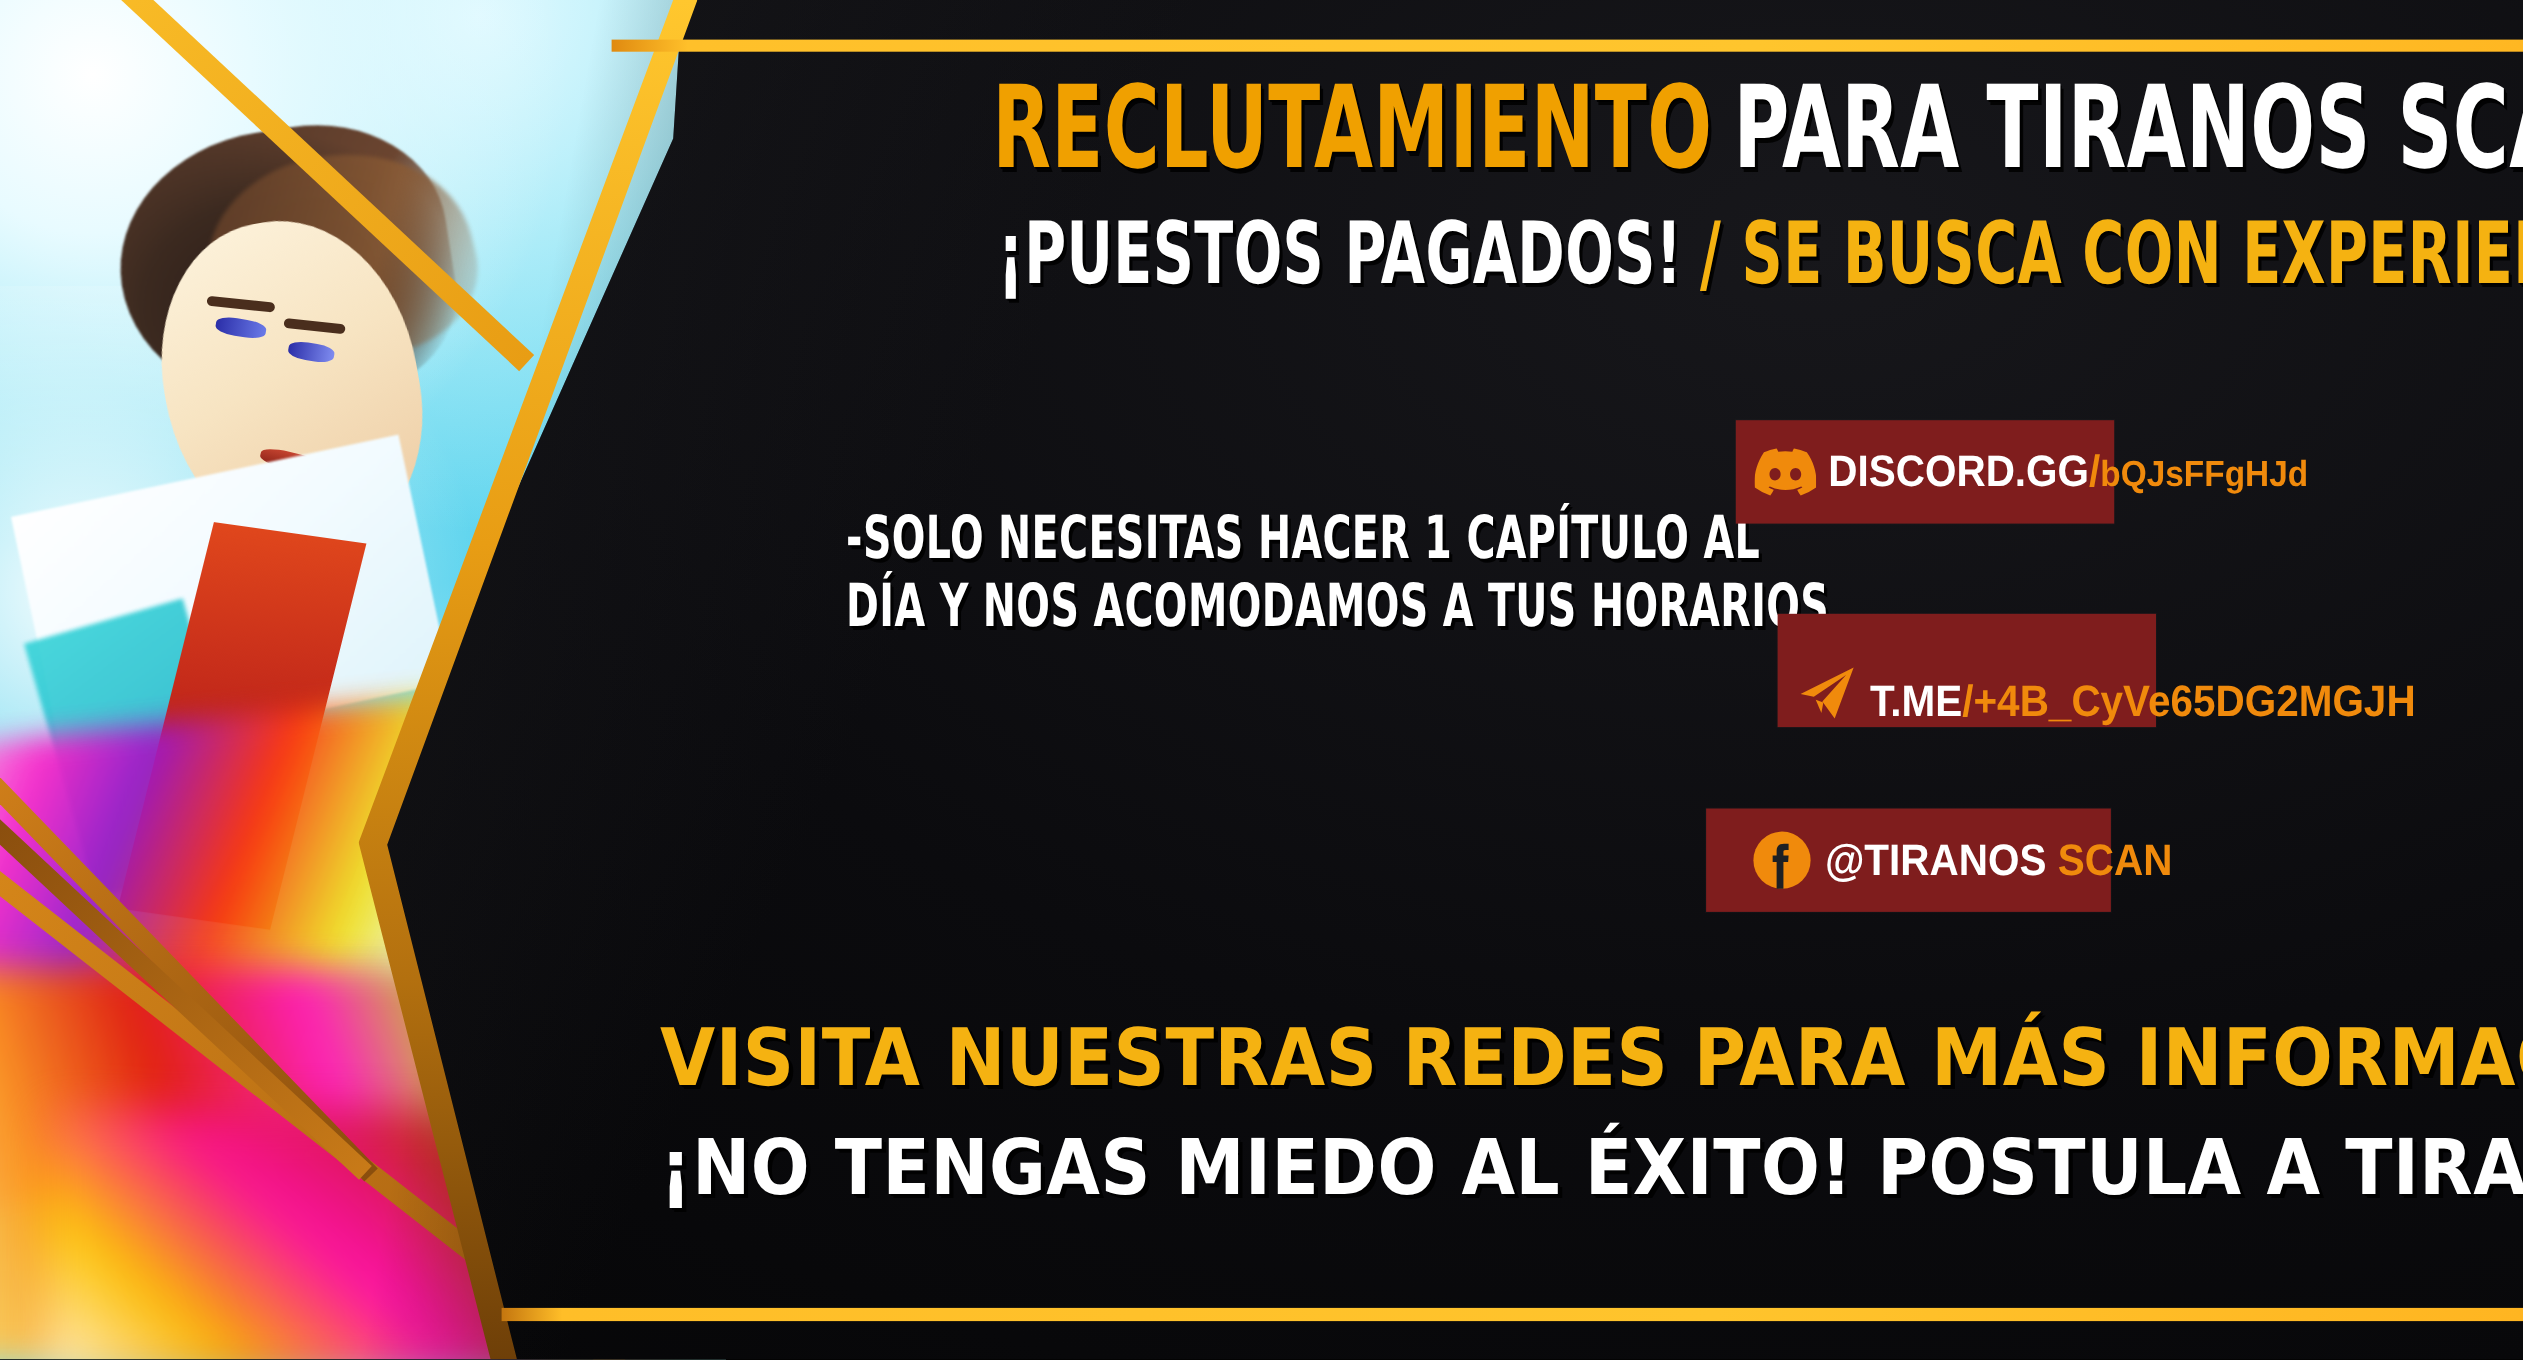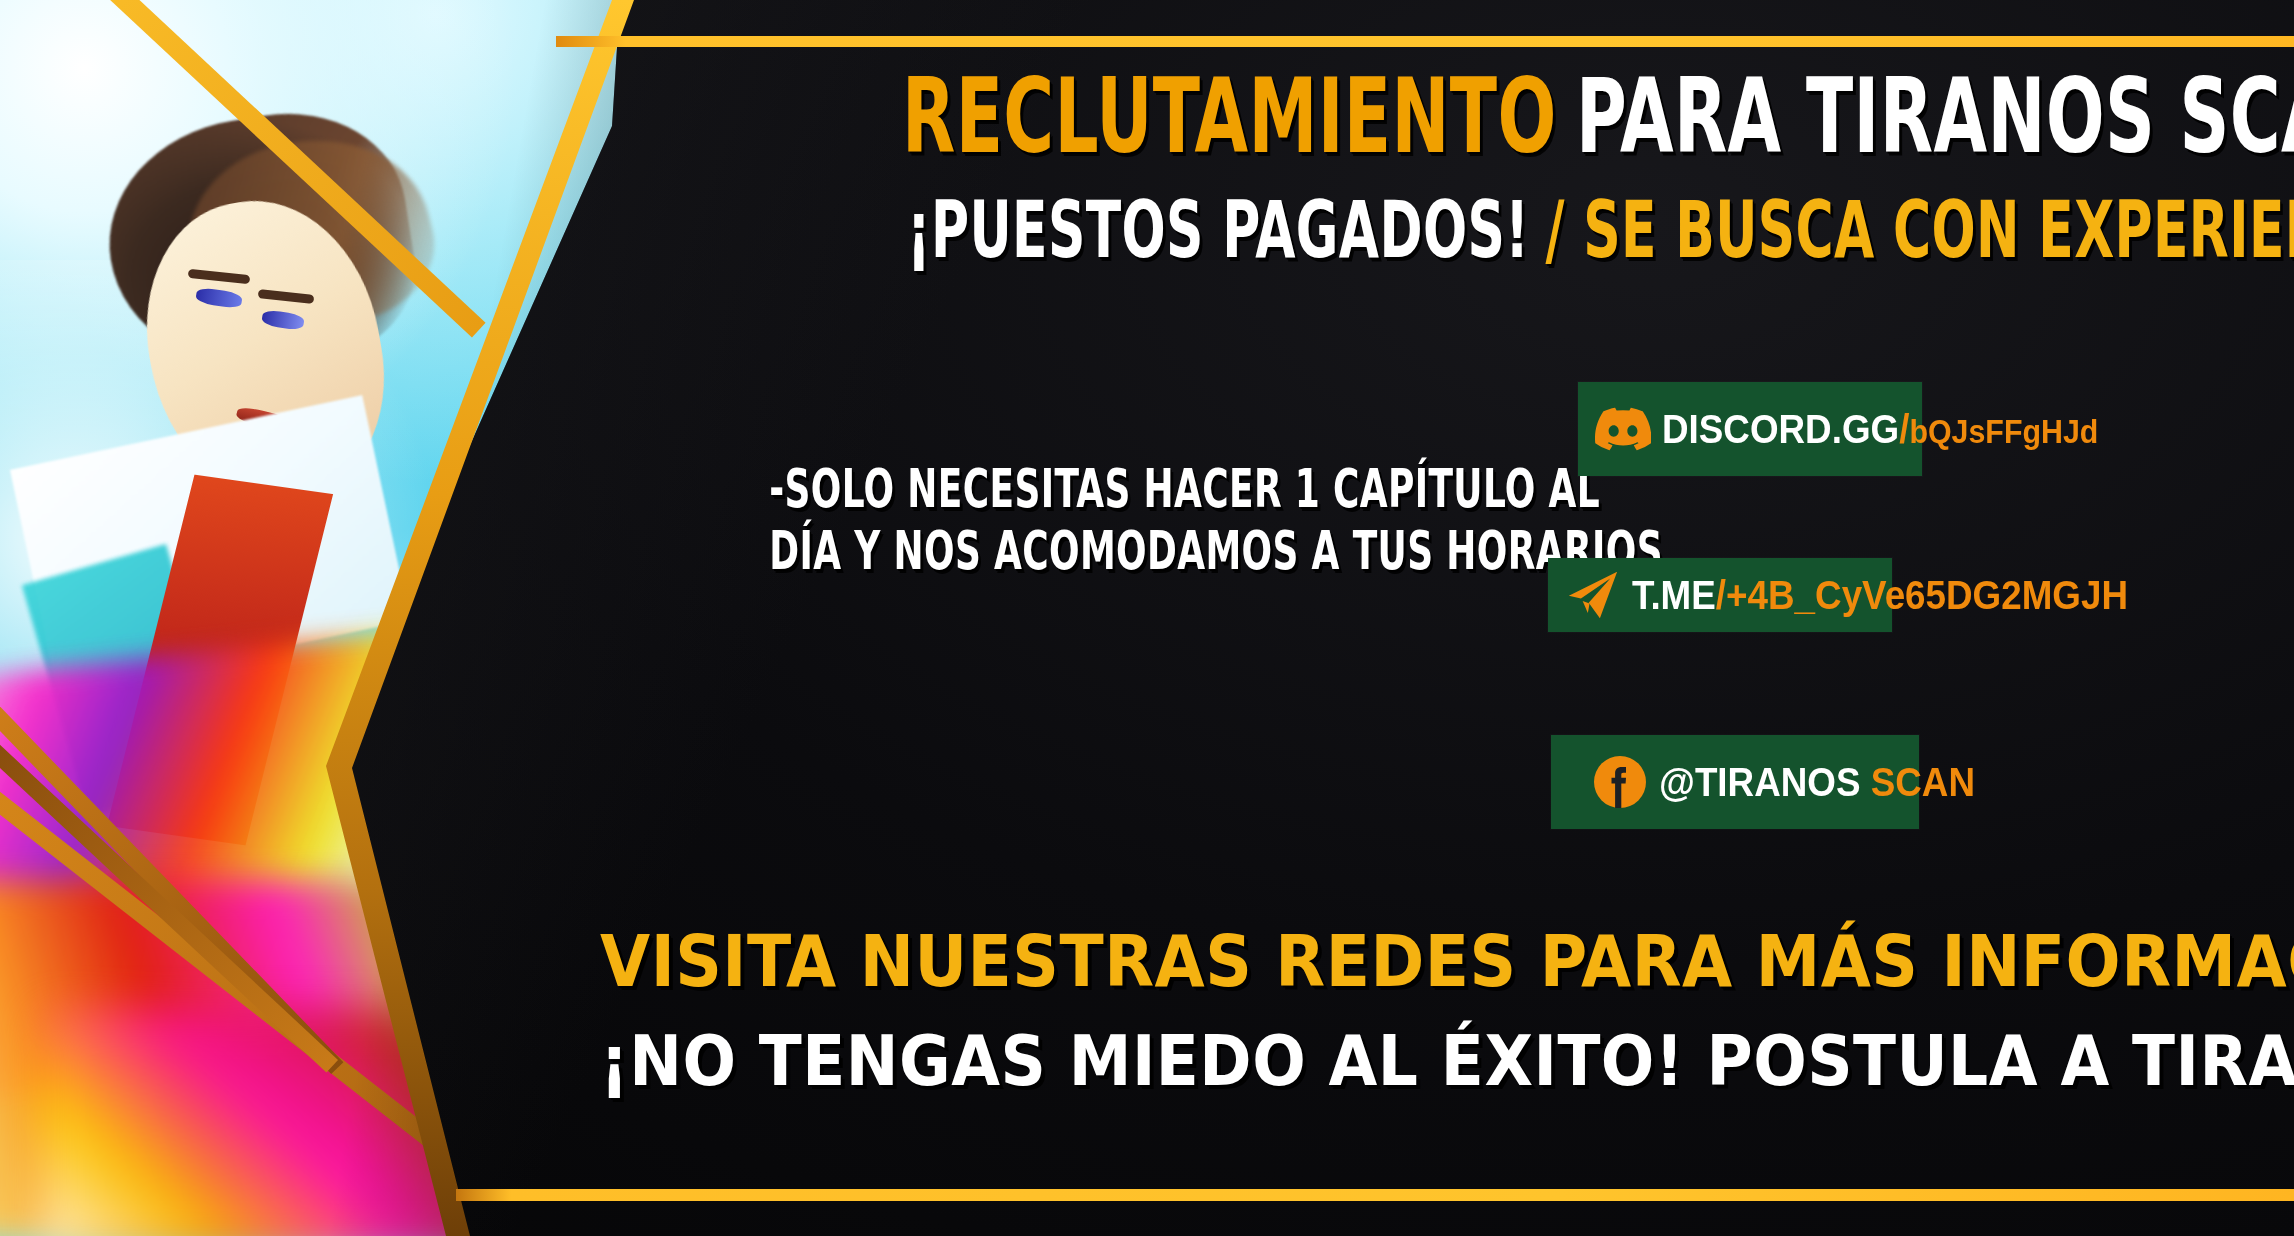--- a/index.html
+++ b/index.html
@@ -193,26 +193,26 @@
     text-align:center;color:#f5b211;font-size:72px;line-height:78px;
   }
   #cta2{
     position:absolute;left:600px;top:1022px;width:1600px;
     text-align:center;color:#ffffff;font-size:70px;line-height:78px;
   }
 
   
   .contact-box{
     position:absolute;
-    background:#14532d;
+    background:#7f1d1d;
     display:flex;align-items:center;
     box-shadow:0 0 0 1px rgba(255,255,255,.02);
   }
   #contact-discord{left:1578px;top:382px;width:344px;height:94px;}
-  #contact-telegram{left:1548px;top:558px;width:344px;height:74px;}
+  #contact-telegram{left:1616px;top:558px;width:344px;height:103px;align-items:flex-end;}
   #contact-facebook{left:1551px;top:735px;width:344px;height:94px;padding-left:24px;}
 
   .contact-icon{
     width:62px;min-width:62px;height:62px;margin-left:14px;margin-right:8px;
     display:flex;align-items:center;justify-content:center;
   }
   .contact-icon svg{display:block;}
   .contact-text{
     font-family:"Liberation Sans",sans-serif;
     font-weight:bold;font-size:40px;white-space:nowrap;

